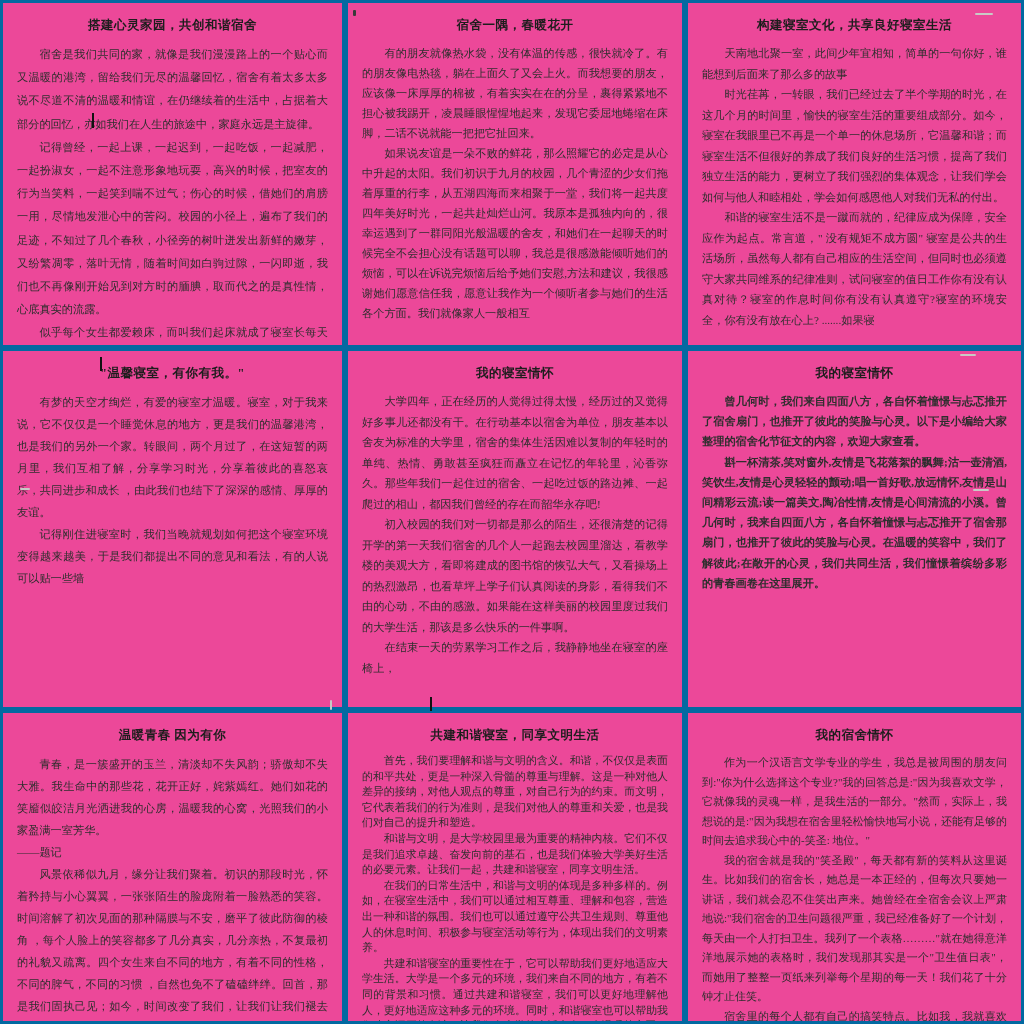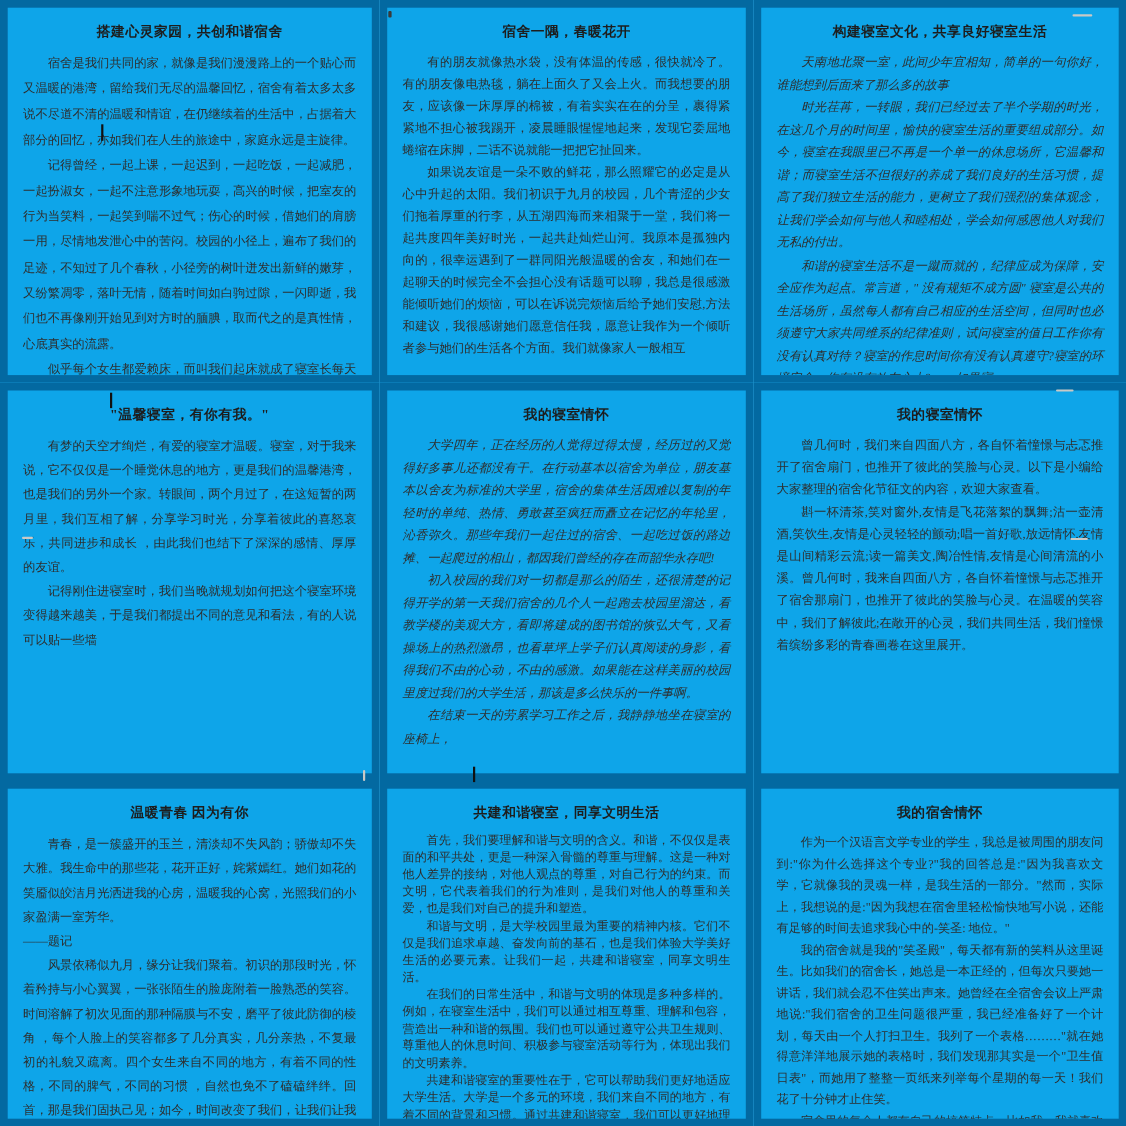--- a/index.html
+++ b/index.html
@@ -11,22 +11,22 @@
     font-family:"Liberation Serif","DejaVu Serif",serif;
     color:#2b2b2b;
   }
   #grid{
     display:grid;
     grid-template-columns:345px 340px 339px;
     grid-template-rows:348px 362px 314px;
     width:1024px;height:1024px;
   }
   .panel{
-    background:#0ea5e9;
-    border:7px solid #0369a1;
+    background:#ec4899;
+    border:3px solid #0369a1;
     box-sizing:border-box;
     overflow:hidden;
     padding:10px 14px 0 14px;
     position:relative;
   }
   .panel h2{
     font-size:12.5px;
     font-weight:bold;
     text-align:center;
     margin:4px 0 9px 0;
@@ -41,23 +41,23 @@
     color:#2e2e2e;
   }
   .body p.byline{
     text-align:left;
     text-indent:0;
     padding-right:6px;
   }
   
   .lh-a .body p{line-height:23.2px;}   
   .lh-b .body p{line-height:20px;}     
-  .lh-c .body p{line-height:20.5px;font-style:italic;}   
+  .lh-c .body p{line-height:20.5px;}   
   .lh-d .body p{line-height:22px;}     
-  .lh-e .body p{line-height:20.2px;}   
+  .lh-e .body p{line-height:20.2px;font-weight:bold;}   
   .lh-f .body p{line-height:15.6px;font-size:10.9px;} 
   .lh-g .body p{line-height:19.5px;font-size:11px;}   
 
   .caret{
     position:absolute;
     width:1.5px;
     background:#111;
   }
   .artifact{
     position:absolute;

